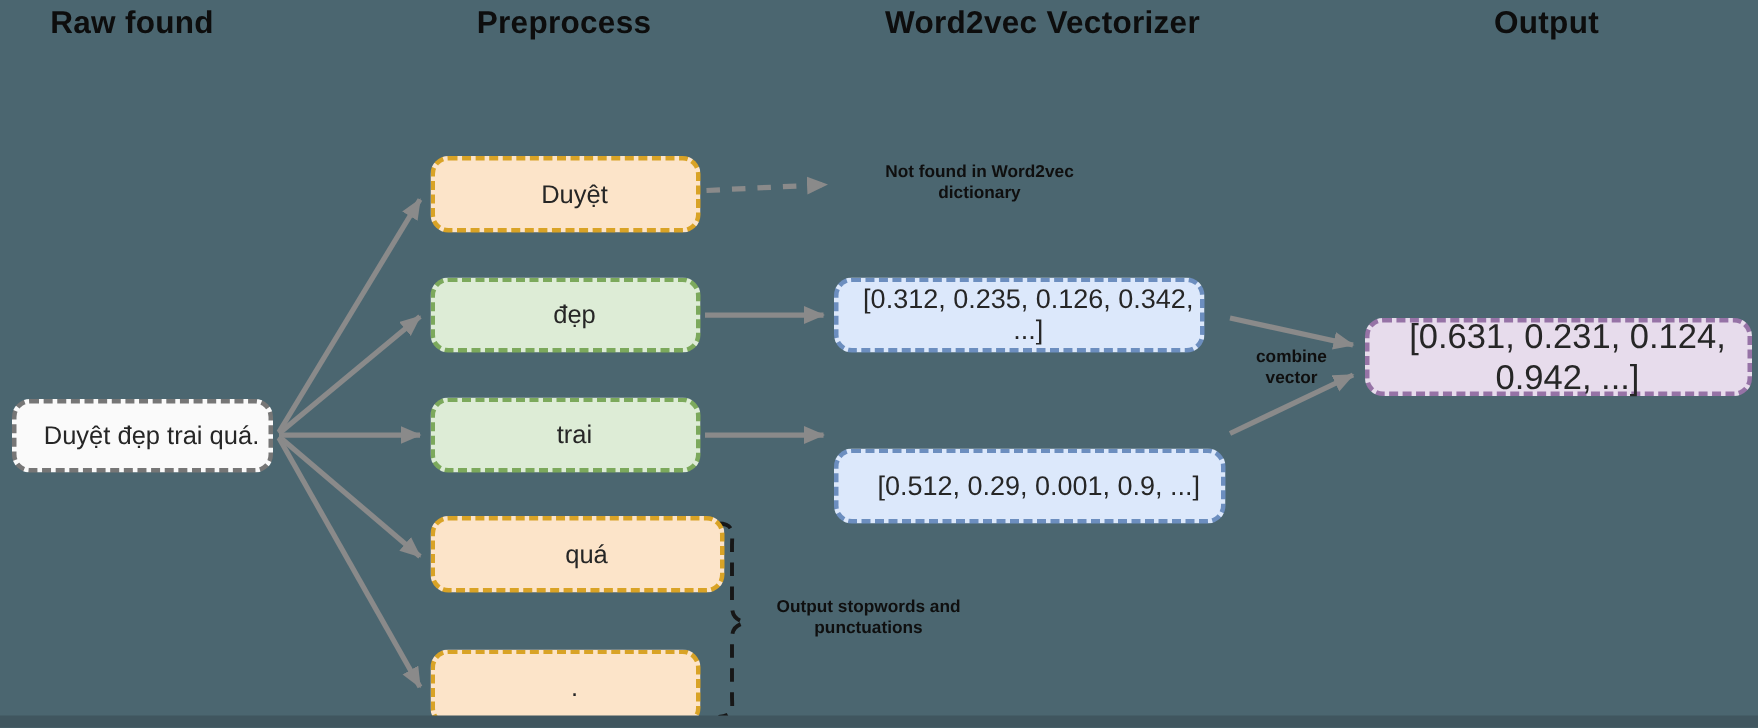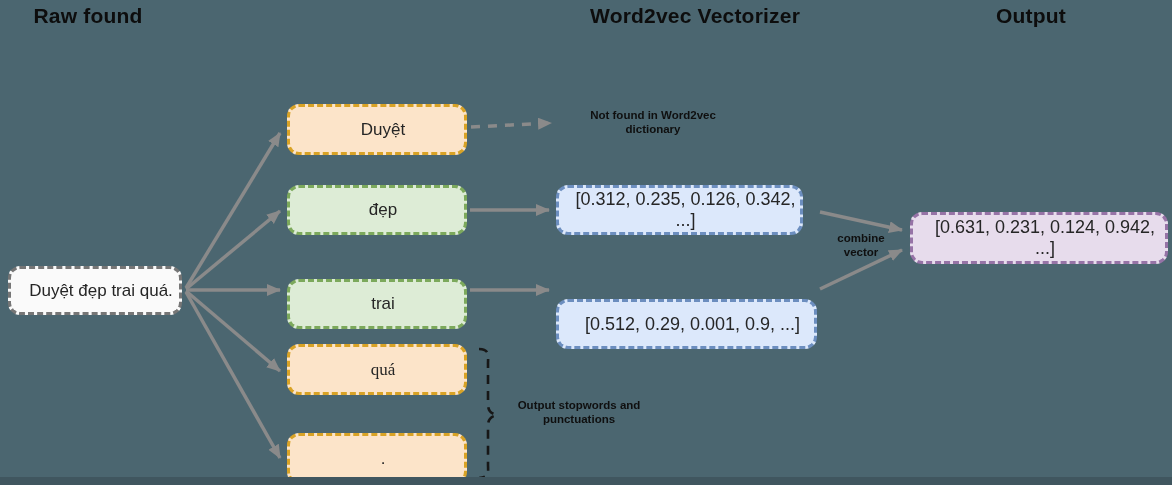--- a/index.html
+++ b/index.html
@@ -29,20 +29,21 @@
   }
   svg.layer{position:absolute;left:0;top:0;pointer-events:none;}
   .bottom-bar{position:absolute;left:0;bottom:0;width:1172px;height:8px;background:#40565f;}
 </style>
 </head>
 <body>
 
 <div class="canvas">
 
   <div class="hdr" style="left:88px">Raw found</div>
+  <div class="hdr" style="left:376px">Preprocess</div>
   <div class="hdr" style="left:695px">Word2vec Vectorizer</div>
   <div class="hdr" style="left:1031px">Output</div>
 
   <svg class="layer" width="1172" height="485">
     <defs>
       <marker id="ah" markerUnits="userSpaceOnUse" markerWidth="15" markerHeight="13" refX="13" refY="6" orient="auto">
         <path d="M0,0 L14,6 L0,12 Z" fill="#8a8a8a"></path>
       </marker>
     </defs>
 
@@ -68,38 +69,38 @@
   <div class="box raw" style="left:8px;top:266px;width:174px;height:49px;">
     <span>Duyệt đẹp trai quá.</span>
   </div>
 
   <div class="box orange" style="left:287px;top:104px;width:180px;height:51px;">
     <span>Duyệt</span>
   </div>
   <div class="box green" style="left:287px;top:185px;width:180px;height:50px;">
     <span>đẹp</span>
   </div>
-  <div class="box green" style="left:287px;top:279px;width:180px;height:50px;">
+  <div class="box green" style="left:287px;top:265px;width:180px;height:50px;">
     <span>trai</span>
   </div>
-  <div class="box orange" style="left:287px;top:344px;width:180px;height:51px;font-family:Liberation Serif, serif;">
+  <div class="box orange" style="left:287px;top:344px;width:196px;height:51px;">
     <span>quá</span>
   </div>
   <div class="box orange" style="left:287px;top:433px;width:180px;height:51px;">
     <span>.</span>
   </div>
 
   <div class="box blue" style="left:556px;top:185px;width:247px;height:50px;font-size:18px;">
     <span>[0.312, 0.235, 0.126, 0.342, ...]</span>
   </div>
   <div class="box blue" style="left:556px;top:265px;width:261px;height:50px;font-size:18px;margin-top:34px;">
     <span>[0.512, 0.29, 0.001, 0.9, ...]</span>
   </div>
 
-  <div class="box purple" style="left:910px;top:212px;width:258px;height:52px;font-size:18px;">
+  <div class="box purple" style="left:910px;top:212px;width:258px;height:52px;font-size:23px;">
     <span>[0.631, 0.231, 0.124, 0.942, ...]</span>
   </div>
 
   <div class="note" style="left:572px;top:108px;width:162px;">Not found in Word2vec dictionary</div>
   <div class="note" style="left:832px;top:231px;width:58px;">combine vector</div>
   <div class="note" style="left:508px;top:398px;width:142px;">Output stopwords and punctuations</div>
 
   <div class="bottom-bar"></div>
 </div>
 

